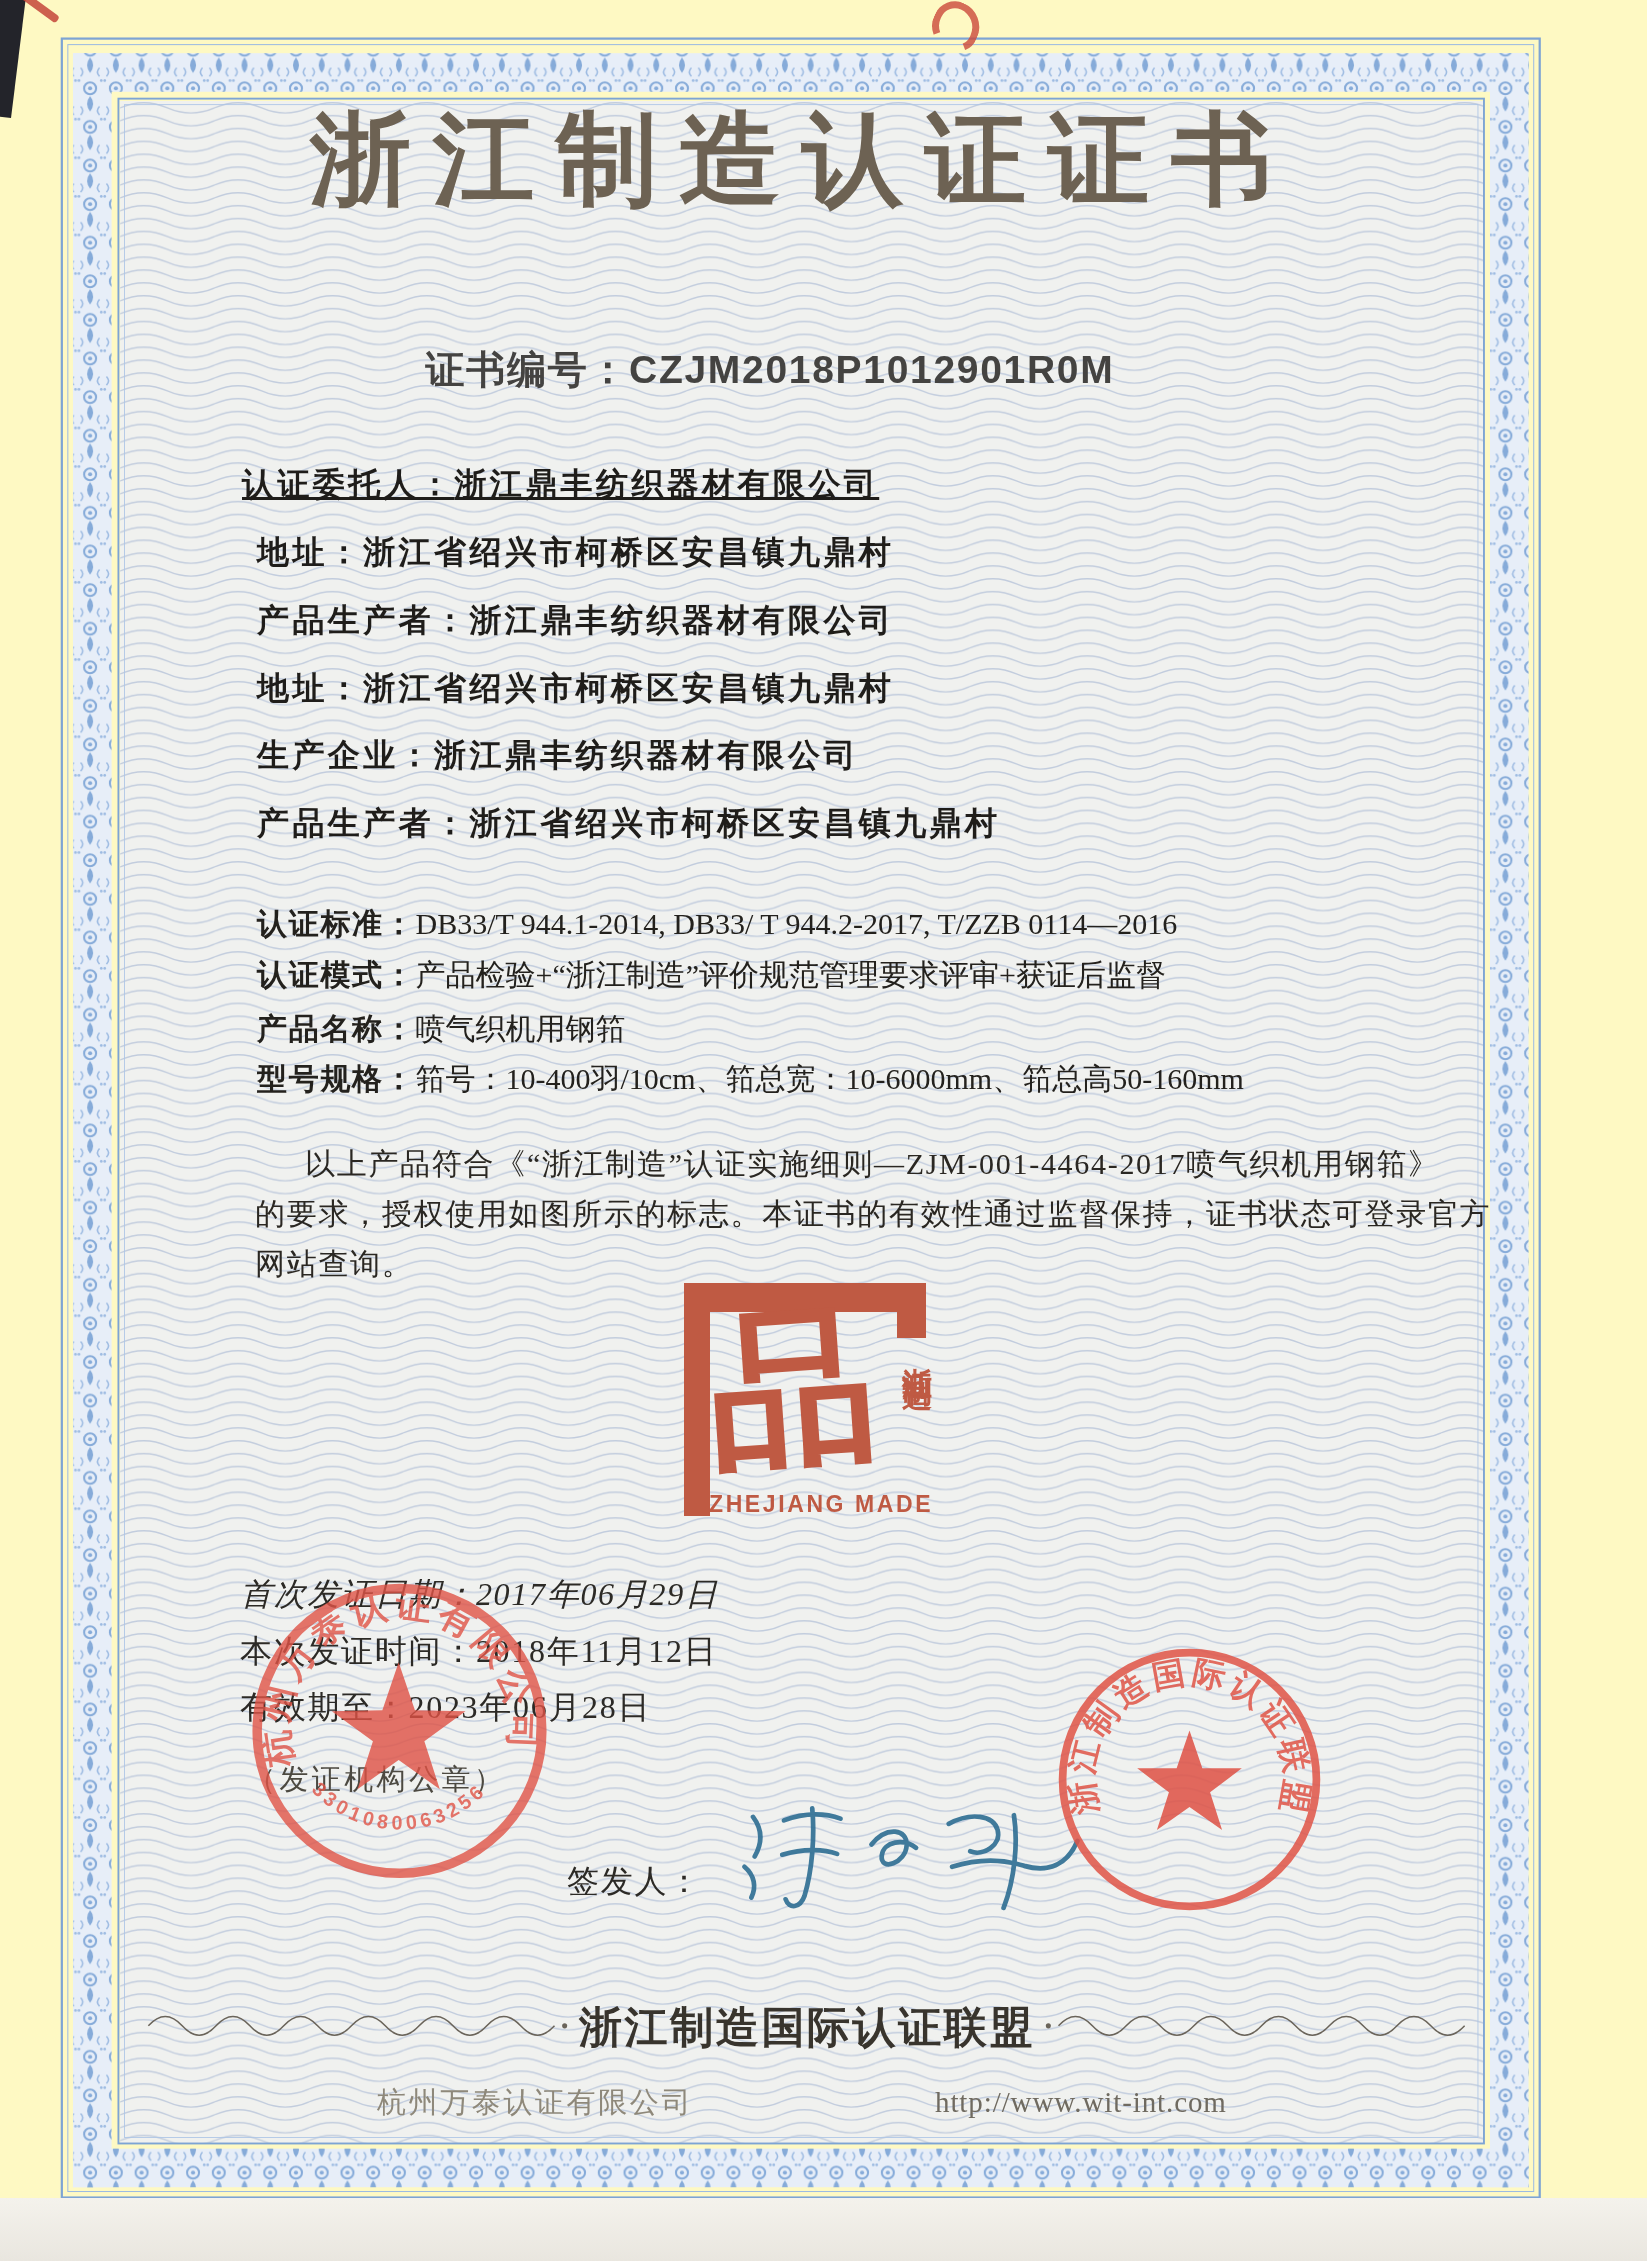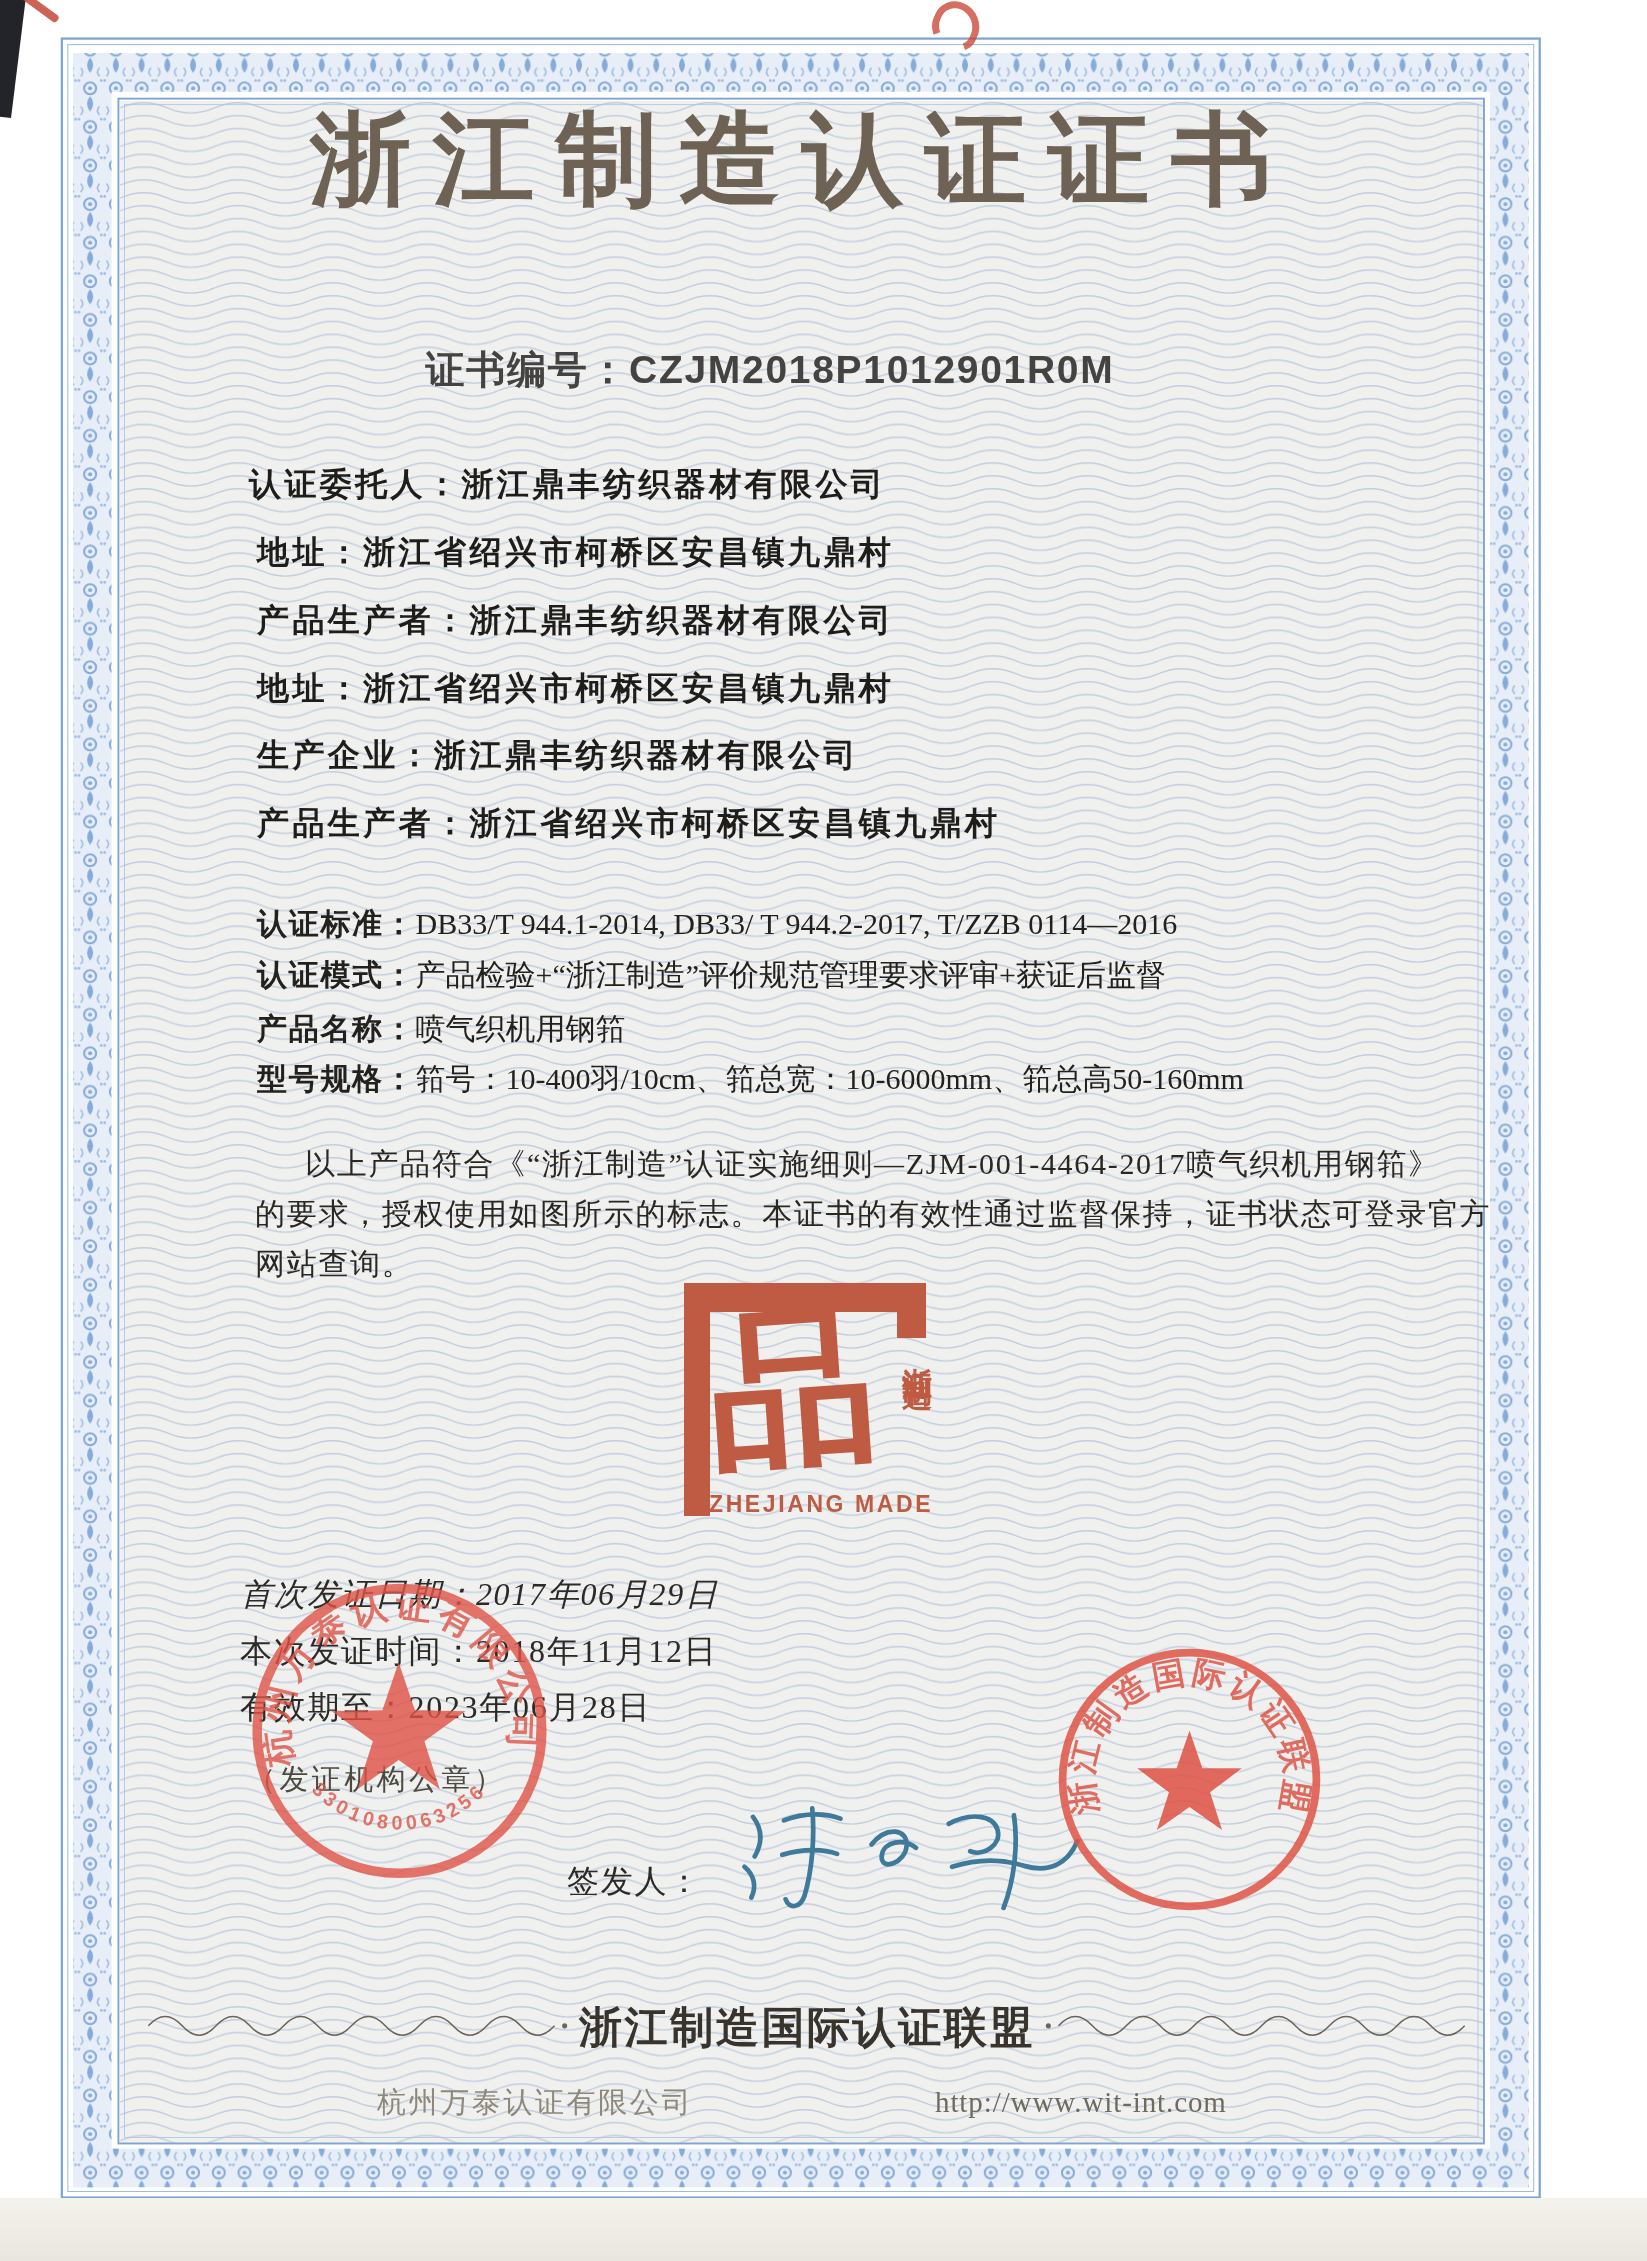--- a/index.html
+++ b/index.html
@@ -1,18 +1,18 @@
 <!DOCTYPE html>
 <html style="font-size:13.7px"><head>
 <meta charset="utf-8">
 <style>
   html,body{margin:0;padding:0;background:#d8d5cf;}
   #page{
     position:relative;width:1647px;height:2261px;margin:0 auto;
-    background:#ffffff;overflow:hidden;
+    background:#fef9c3;overflow:hidden;
     font-family:"Liberation Serif", serif;color:#2b2824;
   }
   .abs{position:absolute;}
   .noselect{user-select:none;}
   .title{
     font-family:"DejaVu Serif", serif;font-weight:bold;
     color:#6d6253;font-size:101px;letter-spacing:22px;white-space:nowrap;
   }
   .certno{font-family:"Liberation Sans", sans-serif;font-weight:bold;
     color:#444341;font-size:39px;letter-spacing:1.7px;white-space:nowrap;}
@@ -90,21 +90,21 @@
     <rect x="85" y="62" width="45" height="2488" fill="url(#lace)"></rect>
     <rect x="1737" y="62" width="45" height="2488" fill="url(#lace)"></rect>
     <rect x="138" y="115" width="1592" height="2384" fill="none" stroke="#7da4d4" stroke-width="2.2"></rect>
     <rect x="145" y="122" width="1578" height="2370" fill="none" stroke="#adc5e6" stroke-width="1"></rect>
   </svg>
 
   <div class="abs title noselect" style="left:802px;top:93px;transform:translateX(-50%);">浙江制造认证证书</div>
 
   <div class="abs certno" style="left:770px;top:343px;transform:translateX(-50%);">证书编号：CZJM2018P1012901R0M</div>
 
-  <div class="abs party-line" style="left:249px;top:463px;">
+  <div class="abs party-line" style="left:242px;top:463px;text-decoration:underline;">
     <span>认证委托人：</span><span>浙江鼎丰纺织器材有限公司</span>
   </div>
   <div class="abs party-line" style="left:257px;top:531px;">
     <span>地址：</span><span>浙江省绍兴市柯桥区安昌镇九鼎村</span>
   </div>
   <div class="abs party-line" style="left:257px;top:599px;">
     <span>产品生产者：</span><span>浙江鼎丰纺织器材有限公司</span>
   </div>
   <div class="abs party-line" style="left:257px;top:667px;">
     <span>地址：</span><span>浙江省绍兴市柯桥区安昌镇九鼎村</span>

